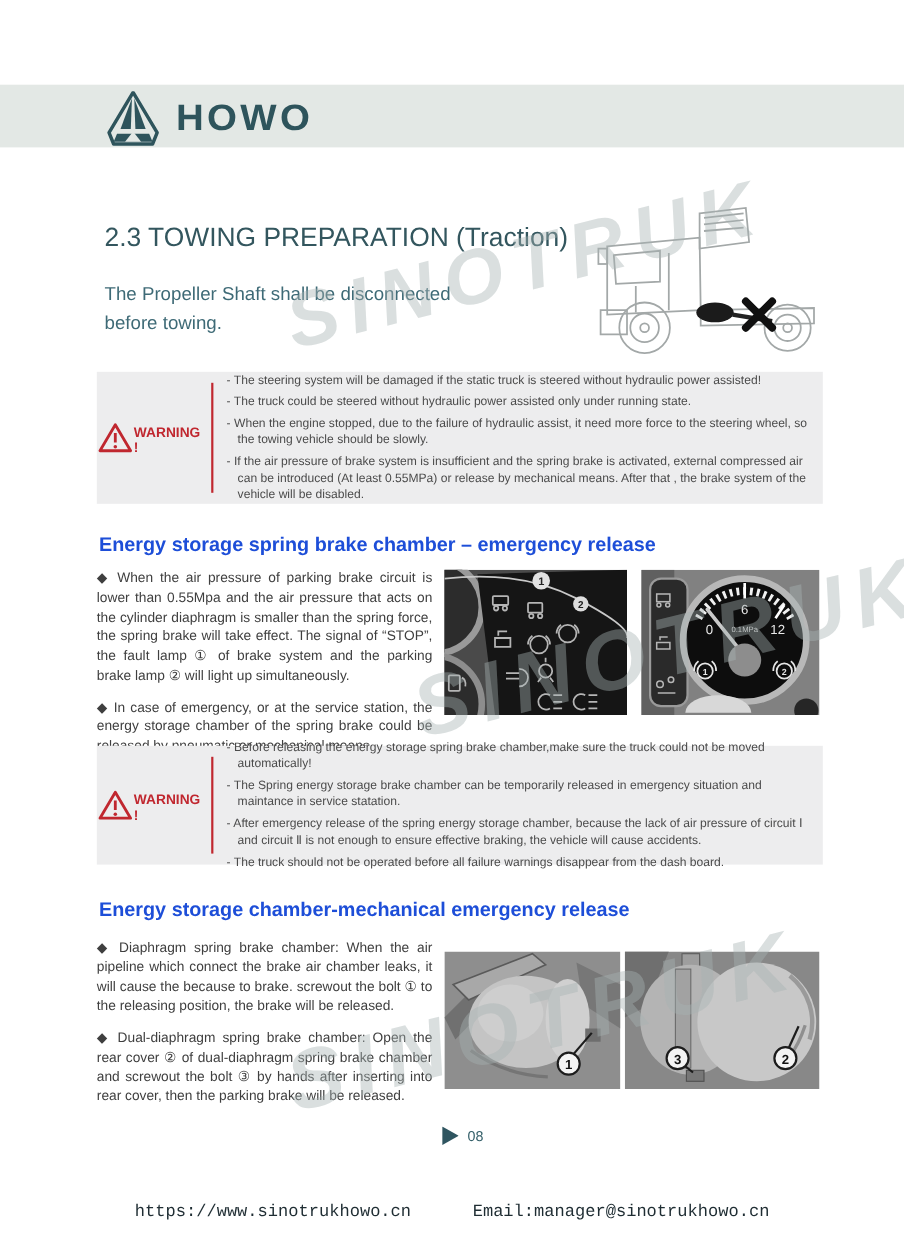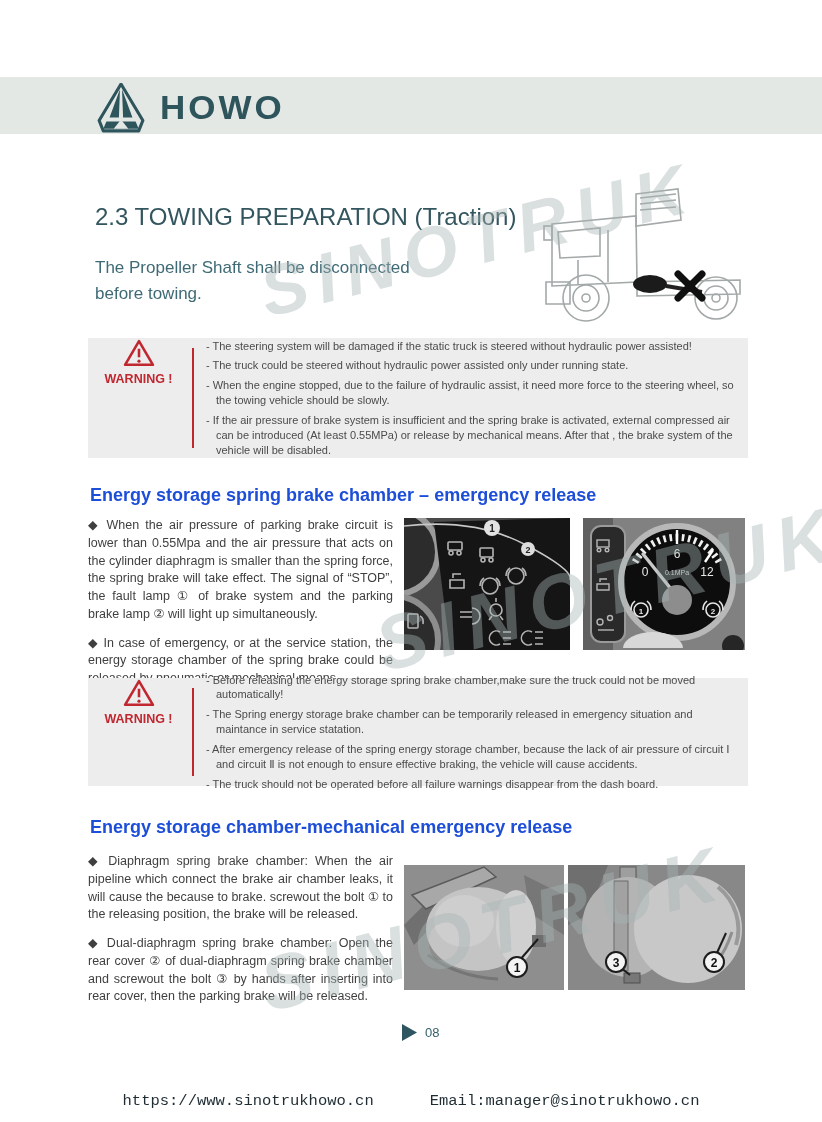--- a/index.html
+++ b/index.html
@@ -16,21 +16,21 @@
   .intro{position:absolute;left:95px;top:255px;width:330px;font-size:17px;line-height:1.5;color:#3e6a76;}
 
   
   .truck{position:absolute;left:538px;top:186px;}
 
   
   .warnbox{position:absolute;left:88px;width:660px;background:#ededee;}
   .warn1{top:338px;height:120px;}
   .warn2{top:678px;height:108px;}
   .warn-icon-col{position:absolute;left:0;top:0;width:101px;height:100%;
-                 display:flex;flex-direction:column;align-items:center;justify-content:flex-start;}
+                 display:flex;flex-direction:row;align-items:center;justify-content:center;}
   .warn-label{margin-top:4px;font-size:12.5px;font-weight:bold;color:#c0272f;}
   .warn-divider{position:absolute;left:104px;top:10px;bottom:10px;width:2px;background:#c0272f;}
   .warn-items{position:absolute;left:118px;right:8px;top:0;bottom:0;
               display:flex;flex-direction:column;justify-content:center;gap:5px;}
   .warn-item{font-size:11px;line-height:1.35;color:#4b4b4b;padding-left:10px;text-indent:-10px;}
 
   
   .sec-h{position:absolute;left:90px;font-size:18px;font-weight:bold;color:#1d4ed8;}
   .sec1-h{top:485px;} .sec2-h{top:817px;}
   .body-col{position:absolute;left:88px;width:305px;font-size:12.5px;line-height:1.42;

